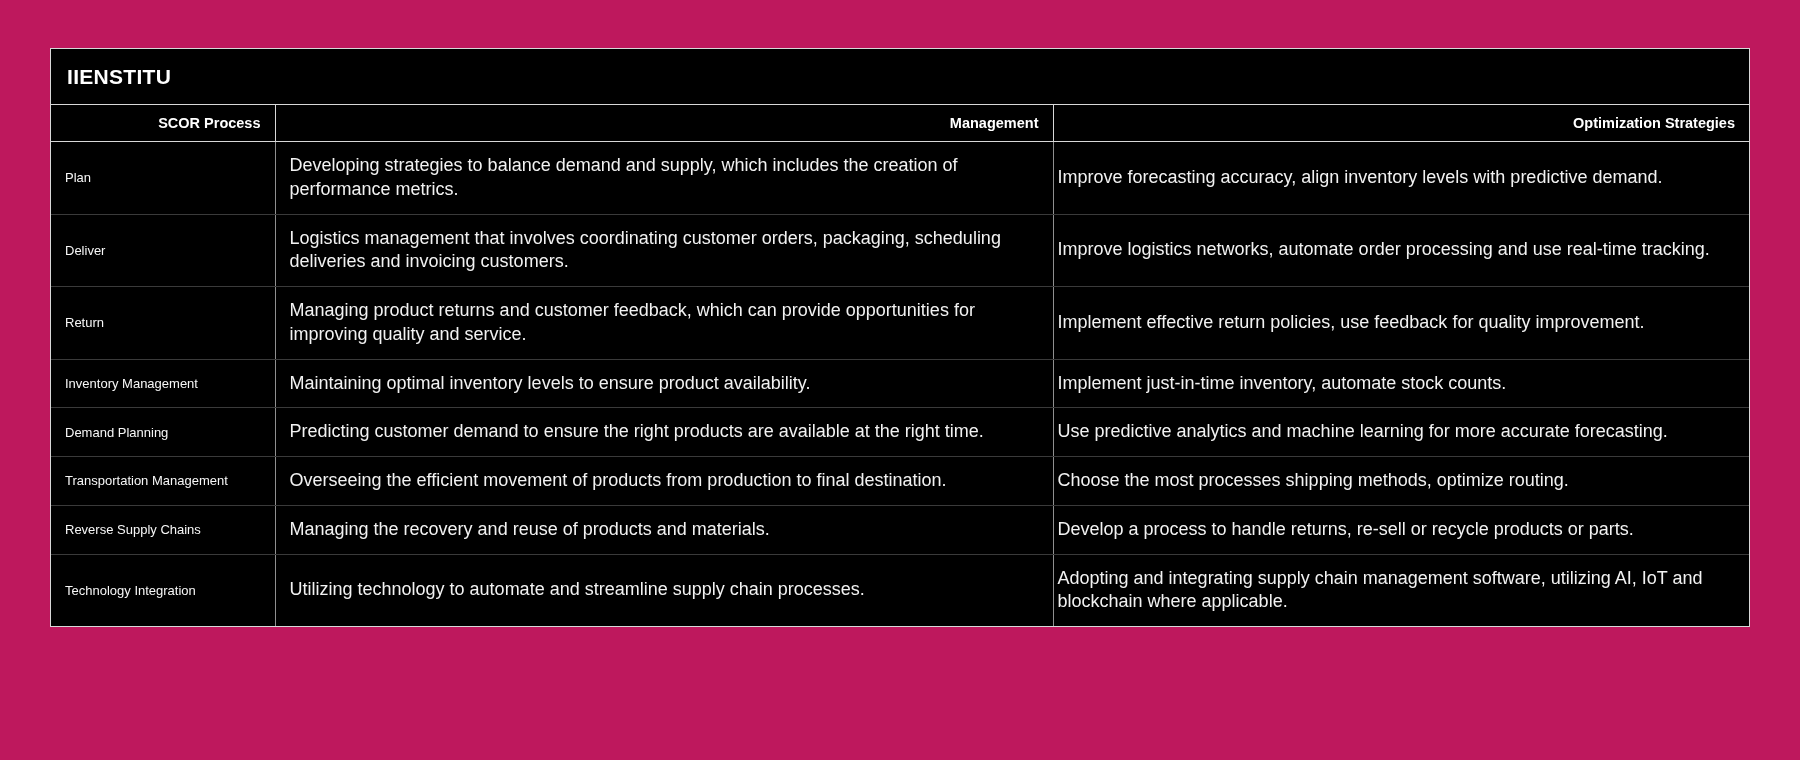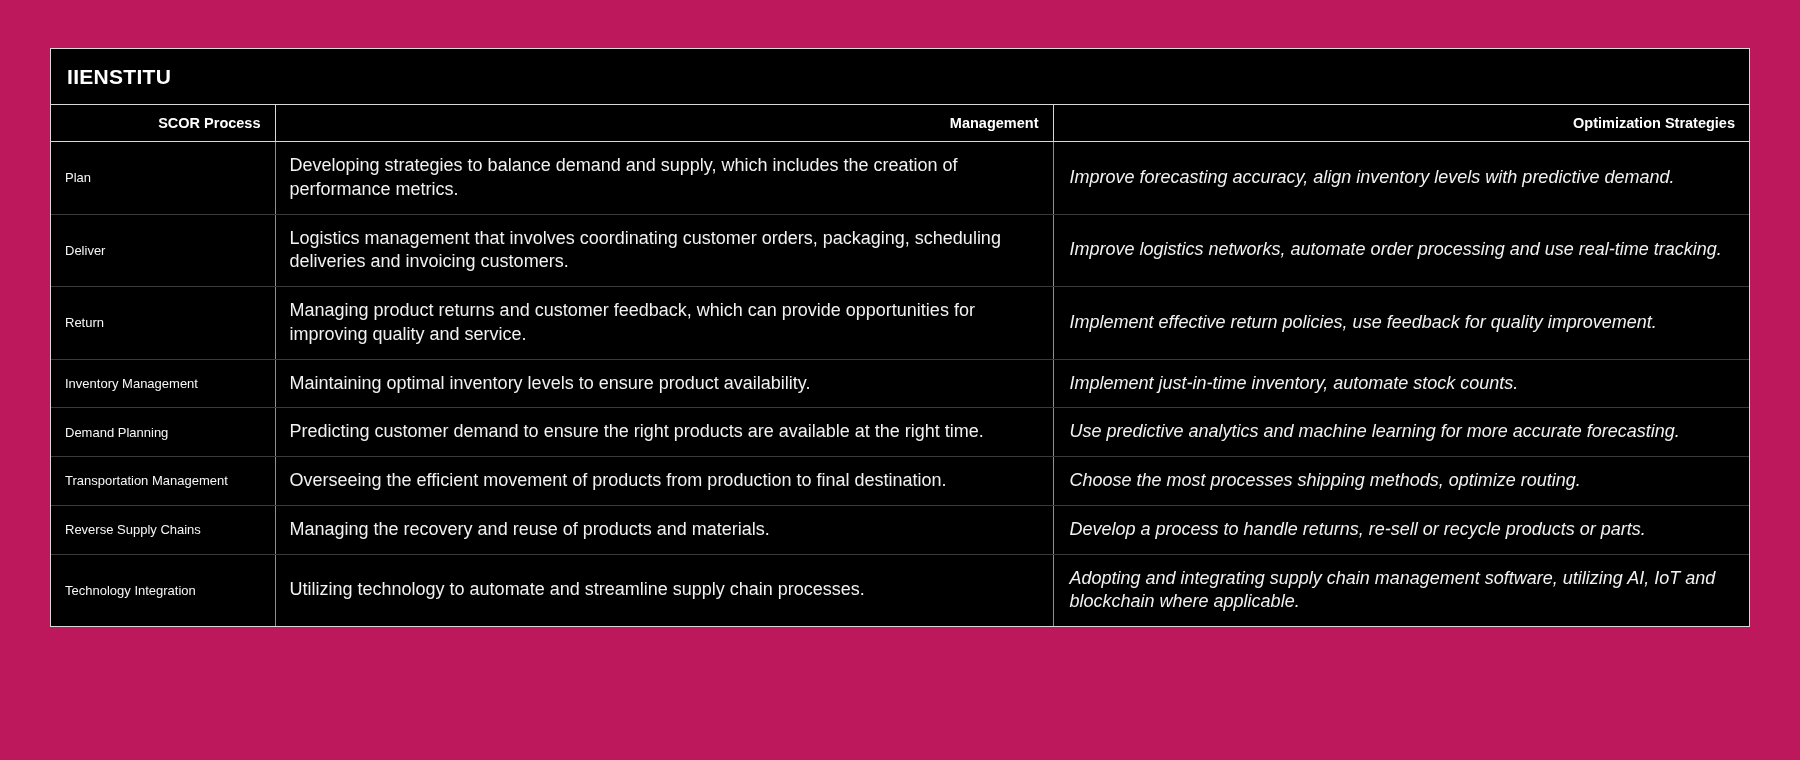--- a/index.html
+++ b/index.html
@@ -83,21 +83,21 @@
     box-sizing: border-box;
   }
   table.scor tbody td:last-child { border-right: none; }
   table.scor tbody tr:last-child td { border-bottom: none; }
 
   table.scor tbody td.process {
     font-size: 13px;
     color: #f7f7f7;
   }
   table.scor tbody td.explanation { padding-right: 22px; }
-  table.scor tbody td.strategy { padding-left: 16px; font-style: italic; }
+  table.scor tbody td.strategy { padding-left: 4px; }
 </style>
 </head>
 <body>
 
 <div class="page">
   <div class="table-card">
 
     <div class="brand-bar">
       <span class="brand-title">IIENSTITU</span>
     </div>

